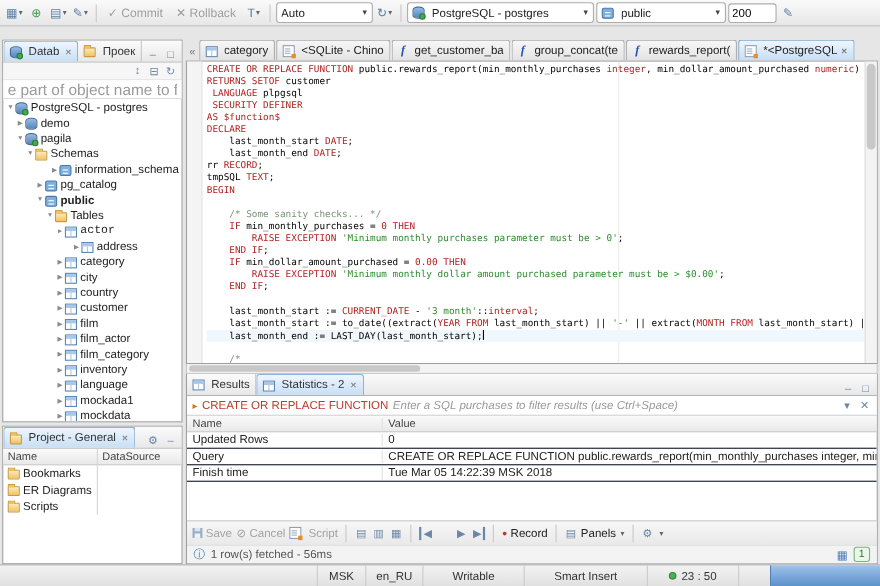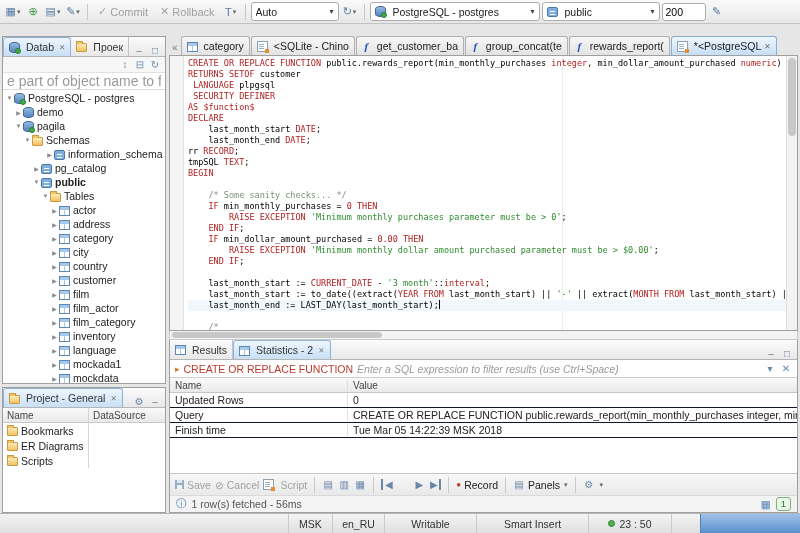--- a/index.html
+++ b/index.html
@@ -286,26 +286,26 @@
             <div class="trow bold" style="padding-left: 29px;">
               <span class="arrow">▼</span>
               <span class="ic ic-schema"></span>
               <span class="lbl">public</span>
             </div>
             <div class="trow" style="padding-left: 38px;">
               <span class="arrow">▼</span>
               <span class="ic ic-folder"></span>
               <span class="lbl">Tables</span>
             </div>
-            <div class="trow" style="padding-left: 47px;">
+            <div class="trow" style="padding-left: 47px; font-family: Liberation Mono, monospace;">
               <span class="arrow">▶</span>
               <span class="ic ic-table"></span>
               <span class="lbl">actor</span>
             </div>
-            <div class="trow" style="padding-left: 47px;">
+            <div class="trow" style="padding-left: 62px;">
               <span class="arrow">▶</span>
               <span class="ic ic-table"></span>
               <span class="lbl">address</span>
             </div>
             <div class="trow" style="padding-left: 47px;">
               <span class="arrow">▶</span>
               <span class="ic ic-table"></span>
               <span class="lbl">category</span>
             </div>
             <div class="trow" style="padding-left: 47px;">
@@ -463,21 +463,21 @@
               </span>
             </span>
           <span class="ptab-tools">
             <span class="ptool">–</span>
             <span class="ptool">□</span>
           </span>
         </div>
         <div class="filterbar">
           <span class="fp">▸</span>
           <span class="filter-val">CREATE OR REPLACE FUNCTION</span>
-          <span class="filter-ph">Enter a SQL expression to filter results (use Ctrl+Space)</span>
+          <span class="filter-ph">Enter a SQL purchases to filter results (use Ctrl+Space)</span>
           <span class="ptool">▾</span>
           <span class="ptool">✕</span>
         </div>
         <div class="grid">
           <div class="grow ghead">
             <span class="gname">Name</span>
             <span class="gval">Value</span>
           </div>
           <div id="grid-rows">
               <div class="grow">

